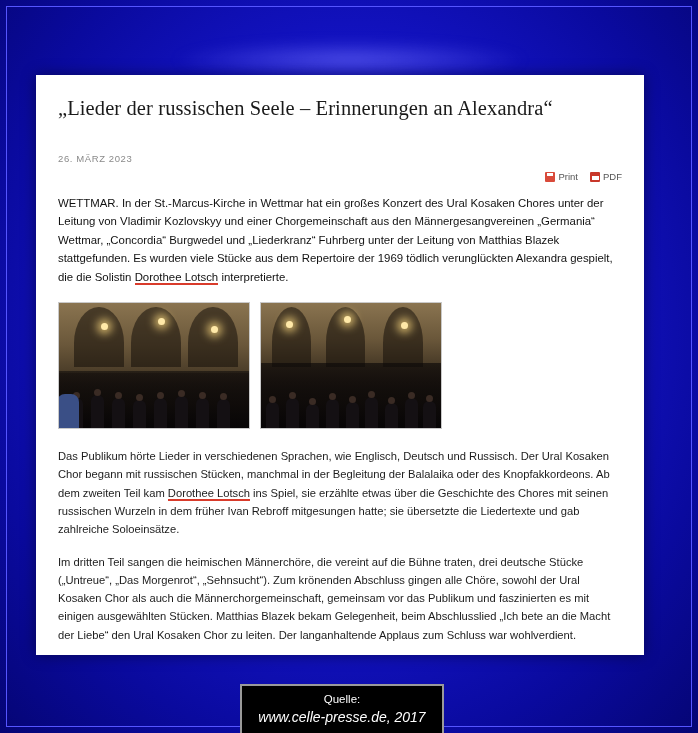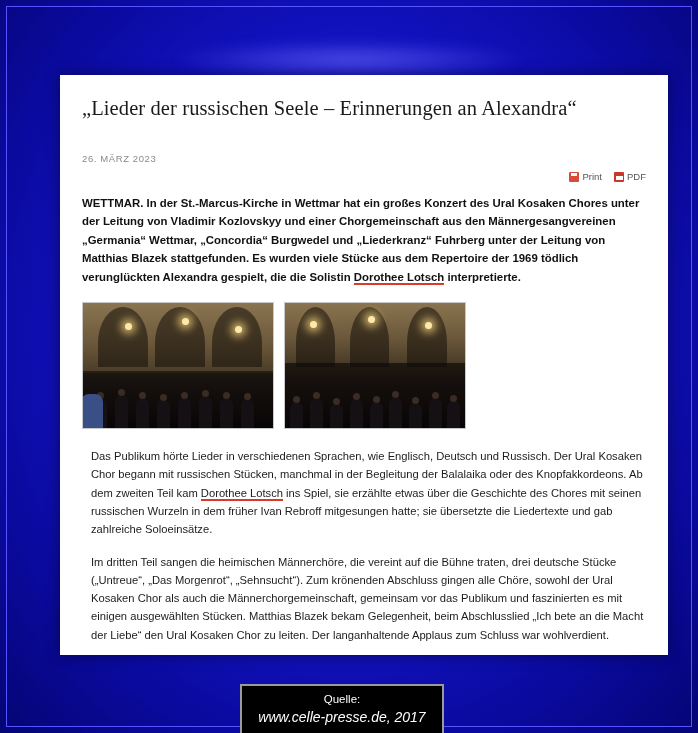--- a/index.html
+++ b/index.html
@@ -36,21 +36,21 @@
     top: 40px;
     width: 360px;
     height: 40px;
     background: radial-gradient(ellipse at center, rgba(120,120,255,0.55) 0%, rgba(60,60,220,0.0) 70%);
     filter: blur(6px);
   }
 
   
   .card {
     position: absolute;
-    left: 60px;
+    left: 36px;
     top: 75px;
     width: 608px;
     height: 580px;
     background: #ffffff;
     box-shadow: 0 0 14px rgba(0,0,0,0.45);
     overflow: hidden;
   }
   .card-inner {
     padding: 18px 22px 10px 22px;
   }
@@ -115,29 +115,29 @@
     position: absolute;
     left: 1.5px; top: 4px;
     width: 7px; height: 4px;
     background: #fff;
   }
 
   p.lead {
     font-size: 11.4px;
     line-height: 1.62;
     color: #111;
-    font-weight: bold;
+    font-weight: normal;
     margin: 0 0 16px 0;
     text-align: left;
   }
   p.body {
     font-size: 11.2px;
     line-height: 1.62;
     color: #1c1c1c;
-    margin: 0 0 15px 9px;
+    margin: 0 0 15px 0;
   }
   .hl {
     border-bottom: 2px solid #d93b2b;
     padding-bottom: 0px;
   }
   .sig {
     font-size: 11.2px;
     line-height: 1.62;
     color: #1c1c1c;
     margin: 8px;

